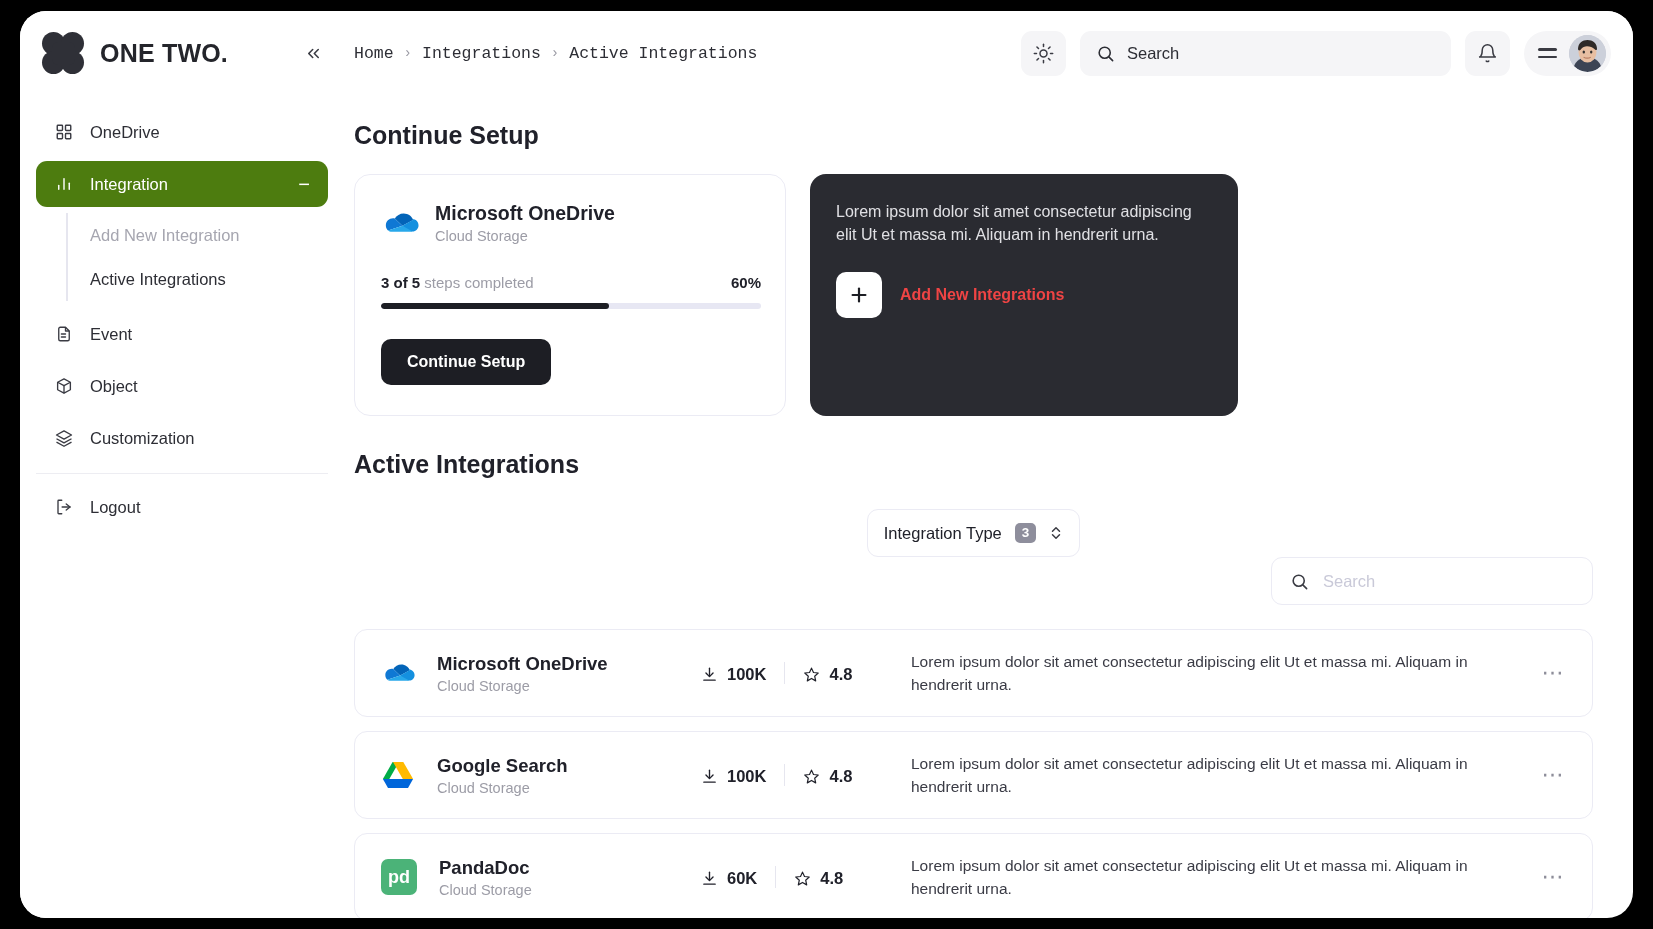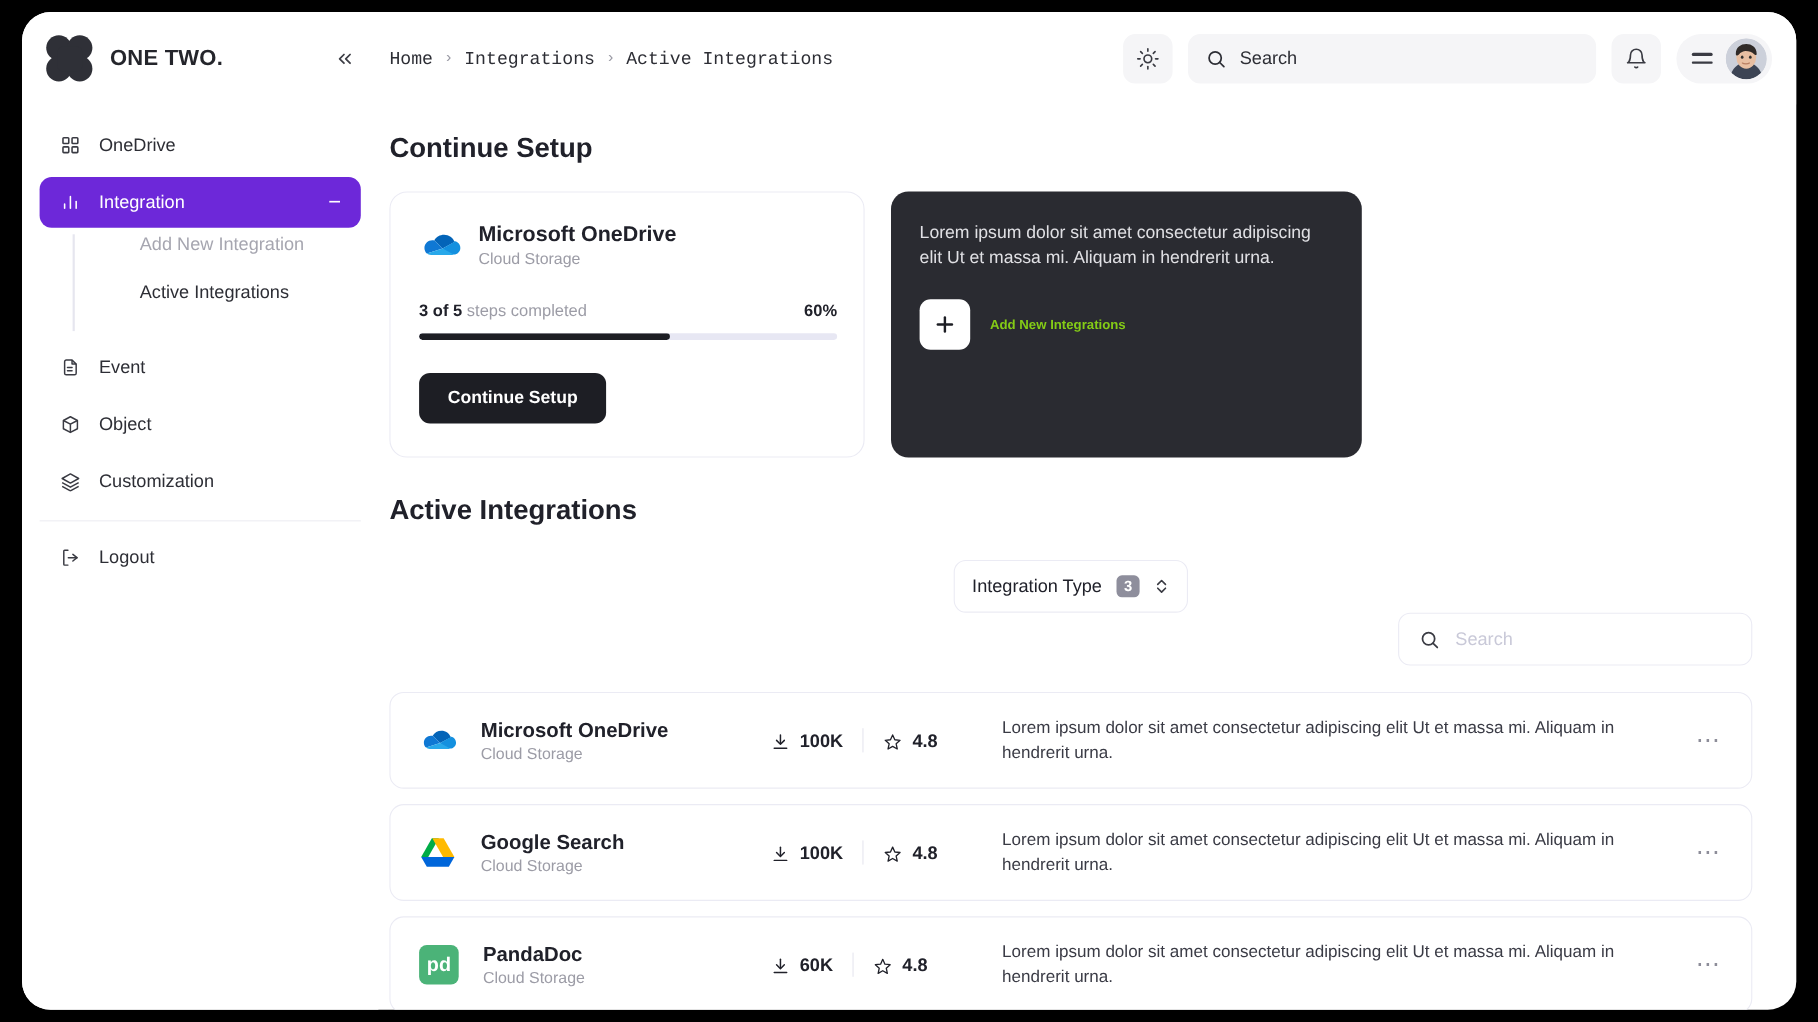--- a/index.html
+++ b/index.html
@@ -62,21 +62,21 @@
   .logo-mark i:nth-child(2) { right: 0;  top: 0; }
   .logo-mark i:nth-child(3) { left: 0;   bottom: 0; }
   .logo-mark i:nth-child(4) { right: 0;  bottom: 0; }
   .logo-mark i:nth-child(5) {
     left: 9.5px; top: 9.5px; width: 23px; height: 23px;
     background: #2f3037; border-radius: 6px;
   }
 
   .brand-name {
     margin-left: 16px;
-    font-size: 20px;
+    font-size: 25px;
     font-weight: bold;
     color: #24252b;
     letter-spacing: 0.2px;
     white-space: nowrap;
   }
 
   .collapse-btn {
     margin-left: auto;
     margin-right: 16px;
     width: 30px; height: 30px;
@@ -186,44 +186,43 @@
     gap: 16px;
     padding: 0 18px;
     border-radius: 11px;
     color: #2d2e35;
     font-size: 16.5px;
     cursor: pointer;
     margin-bottom: 6px;
     position: relative;
   }
   .nav-item.active {
-    background: #6d28d9;
+    background: #4d7c0f;
     color: #ffffff;
   }
   .nav-item .nav-ic { width: 20px; height: 20px; flex: 0 0 20px; display:flex; align-items:center; justify-content:center;}
   .nav-item .minus {
     margin-left: auto;
     font-size: 20px;
     line-height: 1;
     color: #ffffff;
   }
 
   .sub-nav {
     margin: 4px 0 10px 30px;
     padding-left: 22px;
     border-left: 2px solid #e6e6ef;
   }
   .sub-item {
     height: 44px;
     display: flex;
-    align-items: flex-start;
+    align-items: center;
     font-size: 16.5px;
     color: #2d2e35;
     cursor: pointer;
-    margin-left: 37px;
   }
   .sub-item.muted { color: #a6a6b0; }
 
   .nav-divider {
     height: 1px;
     background: #ededf2;
     margin: 12px 0 10px 0;
   }
 
   
@@ -306,21 +305,21 @@
   }
   .explore-title { font-size: 22px; font-weight: bold; margin-bottom: 16px; }
   .explore-desc { font-size: 16px; line-height: 1.45; color: #e0e0e4; }
   .explore-cta { margin-top: 26px; display: flex; align-items: center; gap: 18px; cursor: pointer; }
   .plus-box {
     width: 46px; height: 46px; border-radius: 10px;
     background: #fff; color: #1d1e24;
     display: flex; align-items: center; justify-content: center;
     font-size: 26px; line-height: 1; flex: 0 0 46px;
   }
-  .explore-cta-label { font-size: 12px; font-weight: bold; color: #84cc16; }
+  .explore-cta-label { font-size: 16px; font-weight: bold; color: #ef4444; }
 
   
   .filter-row {
     margin-top: 30px;
     display: flex;
     align-items: center;
     flex-direction: column;
   }
 
   .type-select {

